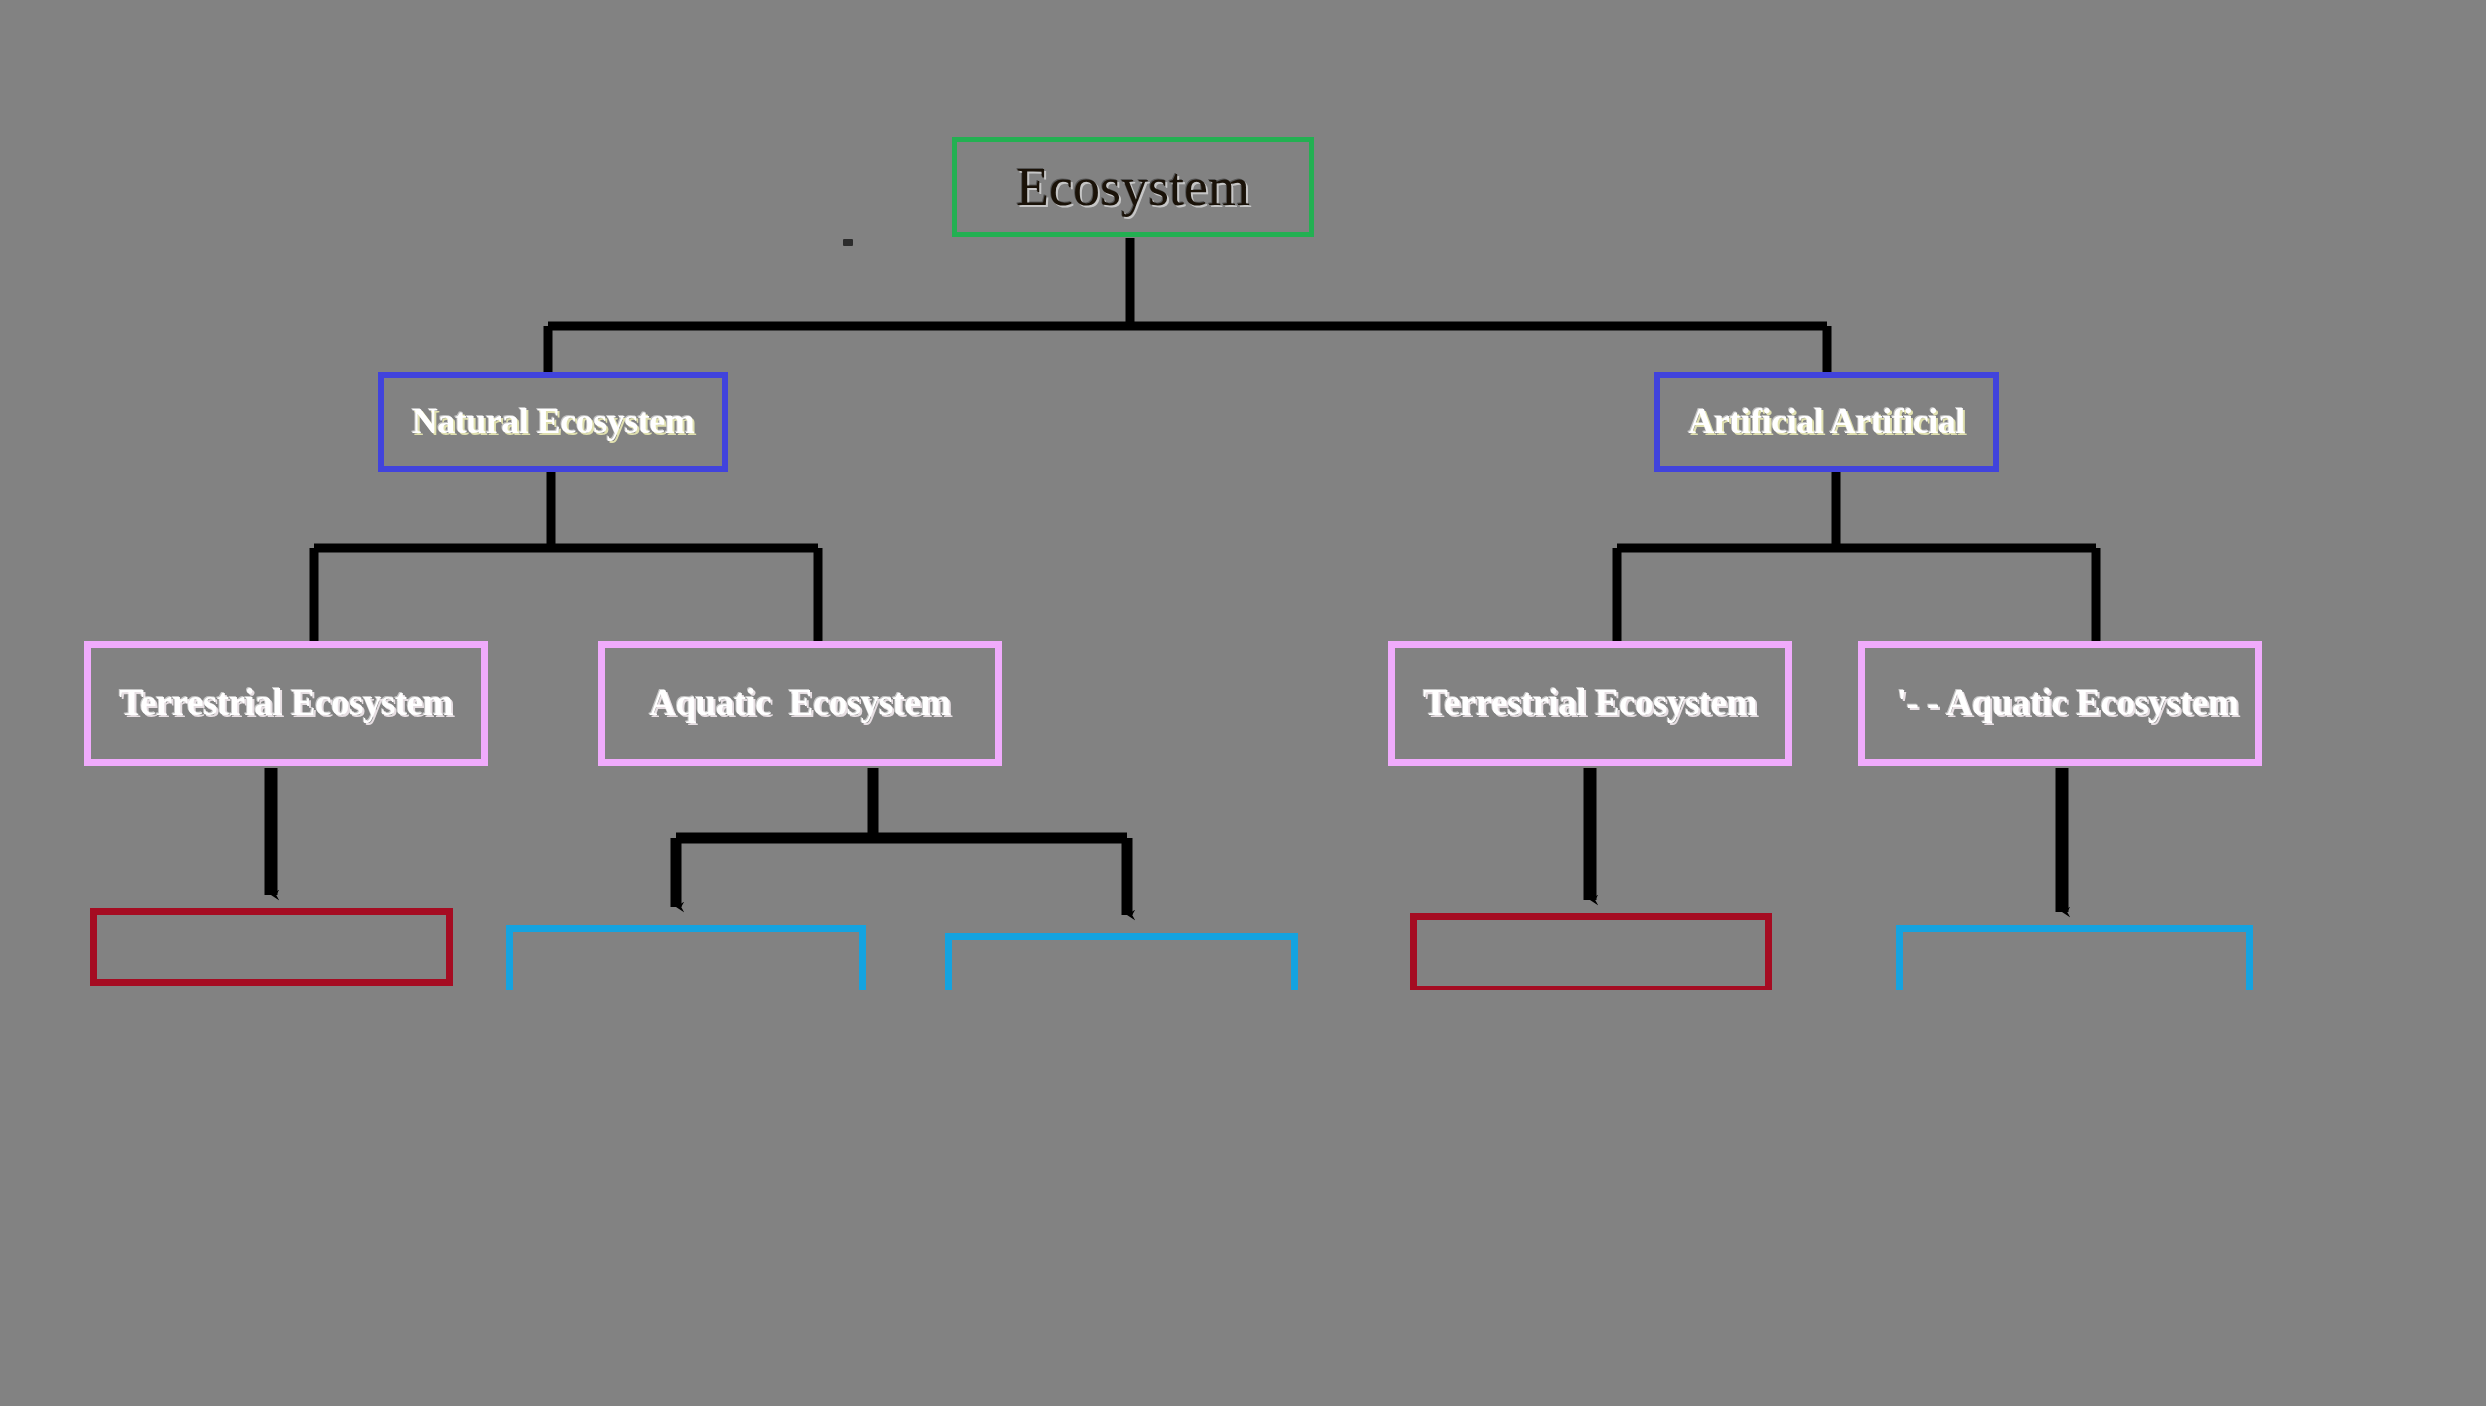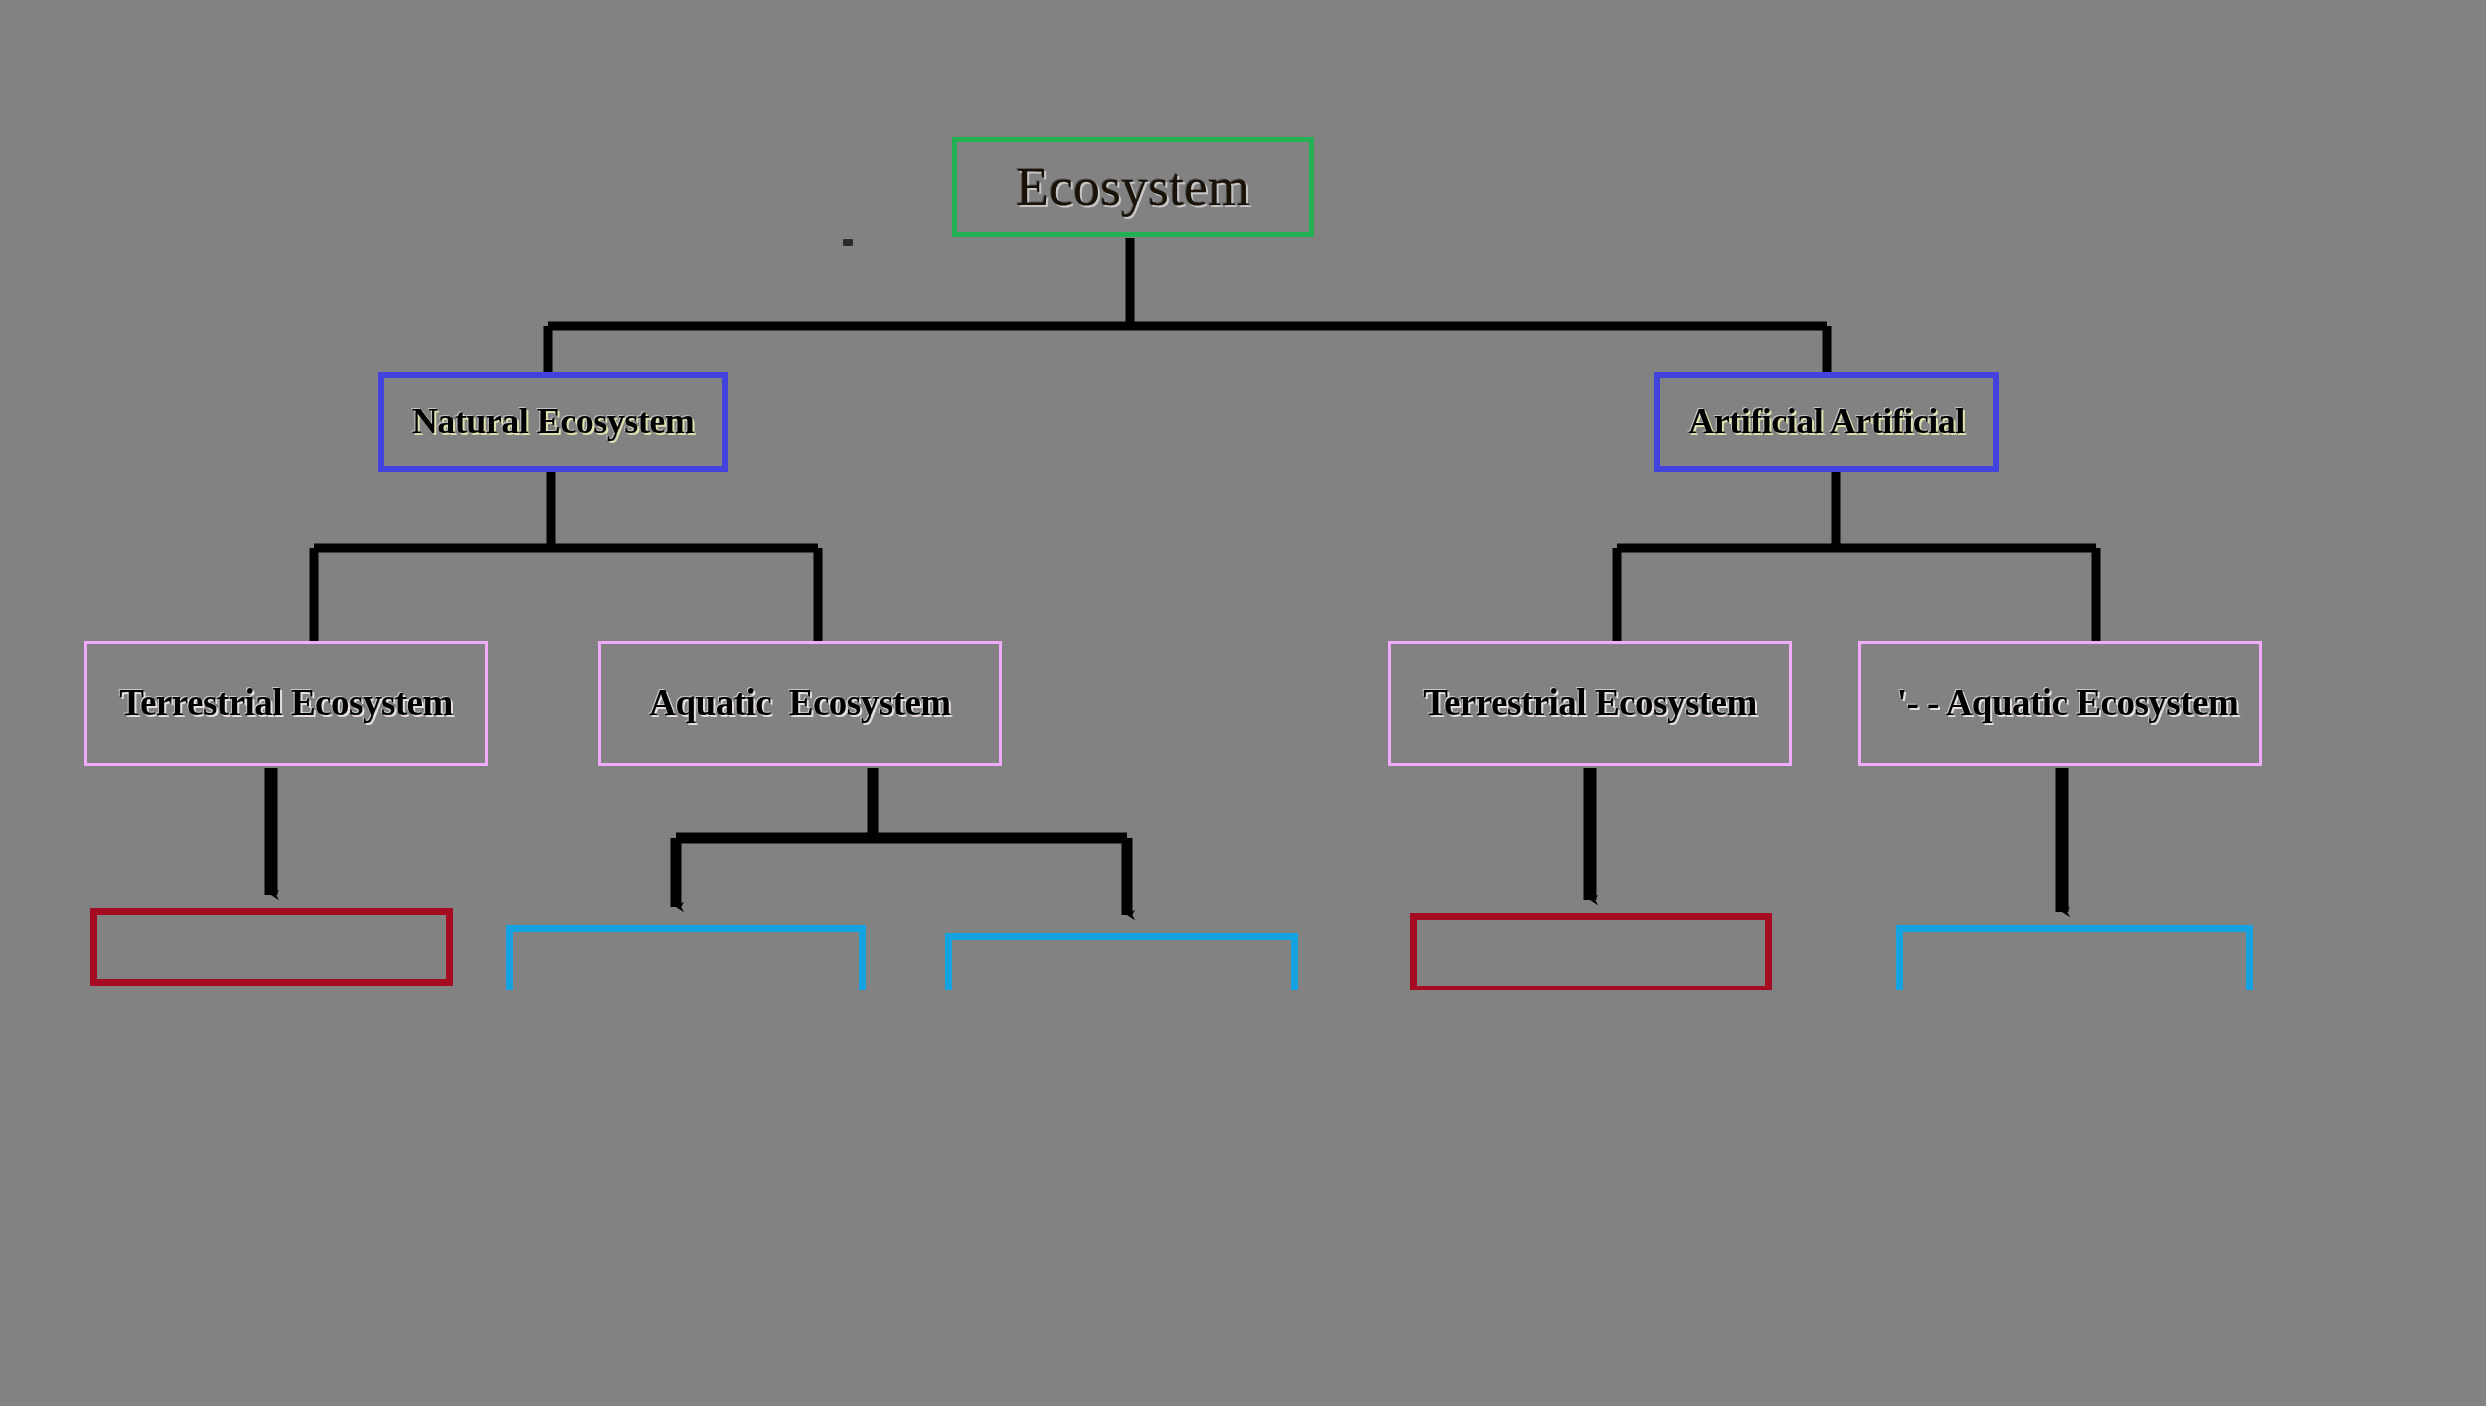--- a/index.html
+++ b/index.html
@@ -36,30 +36,30 @@
   }
   .node-root {
     border: 5px solid #23b052;
     color: #1a1208;
     font-size: 54px;
     font-family: "Liberation Serif", "DejaVu Serif", serif;
     text-shadow: 2px 2px 0 rgba(255,255,255,0.55), -1px -1px 0 rgba(0,0,0,0.35);
   }
   .node-l2 {
     border: 6px solid #4143dc;
-    color: #000000;
+    color: #ffffff;
     font-size: 36px;
     font-weight: bold;
     letter-spacing: -0.5px;
     font-family: "Liberation Serif", "DejaVu Serif", serif;
     text-shadow: 2px 2px 0 rgba(255,255,190,0.75), -1px -1px 0 rgba(255,255,255,0.5);
   }
   .node-l3 {
-    border: 3px solid #f0abfc;
-    color: #000000;
+    border: 7px solid #f0abfc;
+    color: #ffffff;
     font-size: 37px;
     font-weight: bold;
     letter-spacing: -0.5px;
     font-family: "Liberation Serif", "DejaVu Serif", serif;
     text-shadow: 2px 2px 0 rgba(255,245,250,0.8), -1px -1px 0 rgba(255,255,255,0.55);
   }
   .node-leaf-red {
     border: 7px solid #a50c22;
   }
   .node-leaf-cyan {

